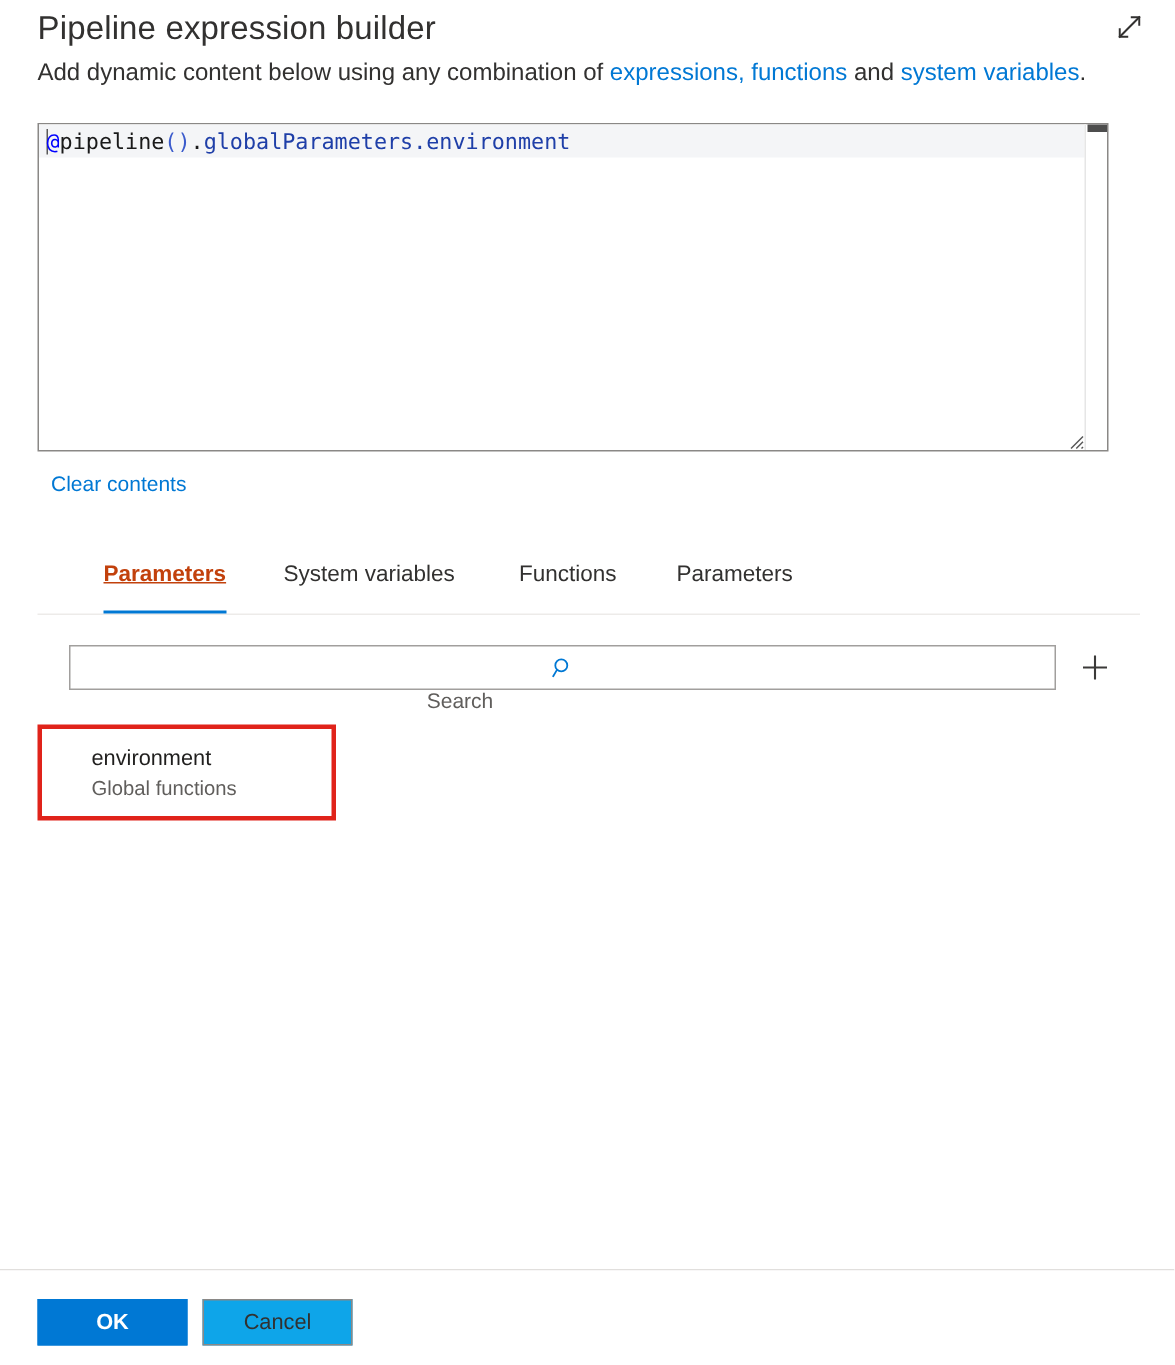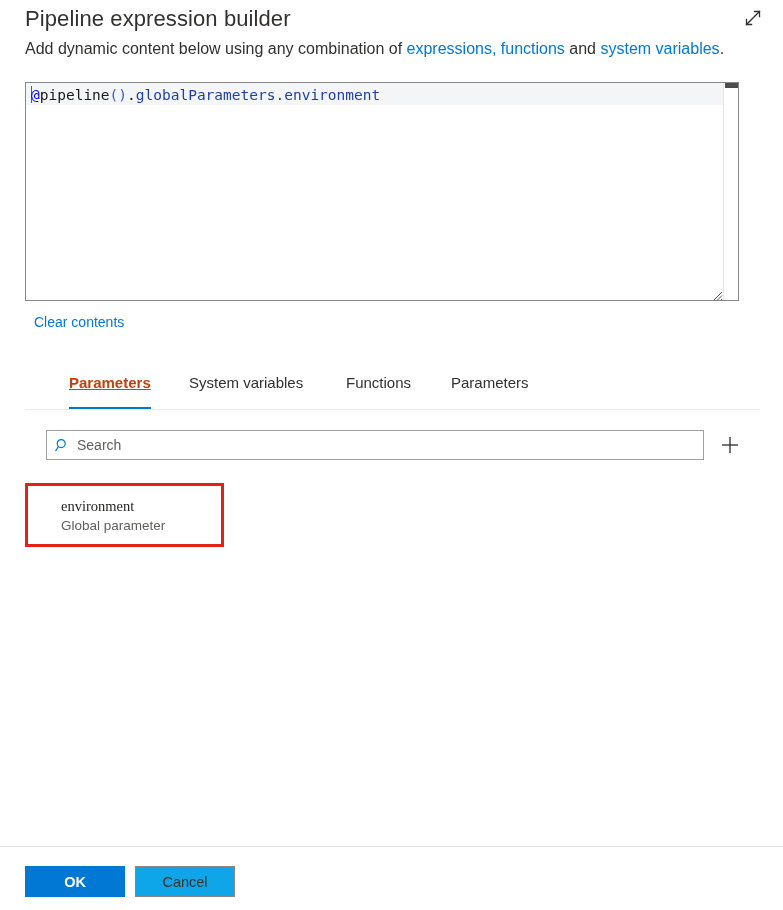--- a/index.html
+++ b/index.html
@@ -204,20 +204,21 @@
     position: absolute;
     left: 0;
     top: 0;
     width: 658px;
     height: 30px;
     border: 1px solid #a19f9d;
     box-sizing: border-box;
     background: #ffffff;
     display: flex;
     align-items: center;
+    flex-direction: column;
   }
   .search-icon {
     width: 30px;
     height: 28px;
     display: flex;
     align-items: center;
     justify-content: center;
     flex: 0 0 auto;
   }
   .search-input {
@@ -264,21 +265,20 @@
     height: 64px;
     border: 3px solid #e0231a;
     background: #ffffff;
     cursor: pointer;
     padding: 10px 0 0 33px;
   }
   .param-name {
     font-size: 14.5px;
     color: #201f1e;
     line-height: 20px;
-    font-family: Liberation Serif, serif;
   }
   .param-sub {
     font-size: 13.5px;
     color: #605e5c;
     line-height: 19px;
   }
 
   
   .footer-divider {
     position: absolute;
@@ -390,21 +390,21 @@
         <line x1="2" y1="10" x2="18" y2="10"></line>
         <line x1="10" y1="2" x2="10" y2="18"></line>
       </g>
     </svg>
   </button>
 </div>
 
 <div class="param-list">
   <div class="param-item">
     <div class="param-name">environment</div>
-    <div class="param-sub">Global parameter</div>
+    <div class="param-sub">Global functions</div>
   </div>
 </div>
 
 <div class="footer-divider"></div>
 <div class="footer">
   <button class="btn btn-primary">OK</button>
   <button class="btn btn-secondary">Cancel</button>
 </div>
 
 </body></html>

